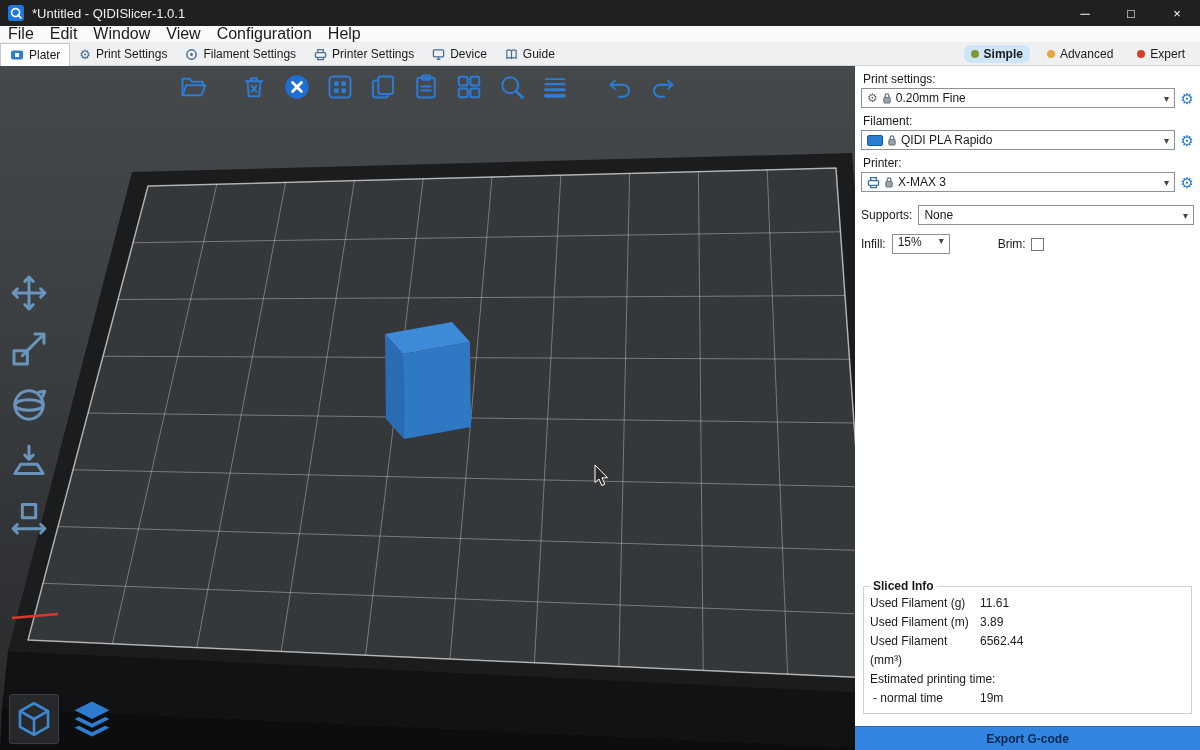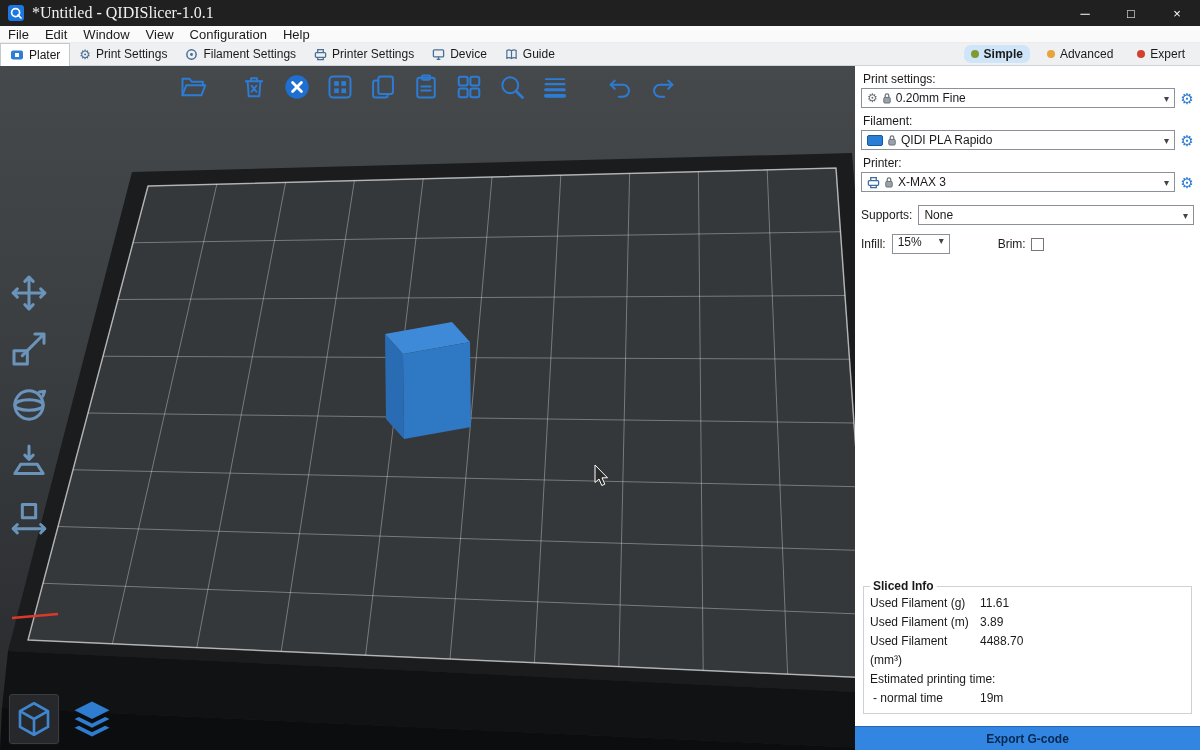--- a/index.html
+++ b/index.html
@@ -3,27 +3,27 @@
 <meta charset="utf-8">
 <style>
   * { margin:0; padding:0; box-sizing:border-box; }
   html,body { width:1200px; height:750px; overflow:hidden; background:#000;
     font-family:"Liberation Sans", sans-serif; }
   .app { position:relative; width:1200px; height:750px; background:#fff; display:flex; flex-direction:column; }
 
   
   .titlebar { height:26px; background:#202020; display:flex; align-items:center; color:#fff; flex:0 0 26px; }
   .titlebar .appicon { width:16px; height:16px; margin:0 8px 0 8px; }
-  .titlebar .title { font-size:16px; color:#f0f0f0;font-family:Liberation Serif, serif; }
+  .titlebar .title { font-size:13px; color:#f0f0f0; }
   .win-controls { margin-left:auto; display:flex; height:100%; }
   .win-btn { width:46px; height:100%; display:flex; align-items:center; justify-content:center; font-size:13px; color:#fff; cursor:default; }
 
   
   .menubar { height:17px; background:#fafafa; display:flex; align-items:center; flex:0 0 17px; border-bottom:1px solid #ececec; }
-  .menu-item { font-size:13px; color:#1a1a1a; padding:0 8px; height:100%; display:flex; align-items:center; }
+  .menu-item { font-size:16px; color:#1a1a1a; padding:0 8px; height:100%; display:flex; align-items:center; }
 
   
   .tabbar { height:23px; background:#eef0f1; border-bottom:1px solid #cfd4d8; display:flex; align-items:stretch; flex:0 0 23px; }
   .tab { display:flex; align-items:center; gap:5px; padding:11px 9px; font-size:12px; color:#1a1a1a; }
   .tab.selected { background:#ffffff; border:1px solid #c4c9cd; border-bottom:none; }
   .tab svg { display:block; }
   .ic-gear-tab { color:#4a6f96; font-size:13px; line-height:1; }
   .modes { margin-left:auto; display:flex; align-items:center; gap:10px; padding-right:8px; }
   .mode { display:flex; align-items:center; gap:5px; font-size:12px; color:#1a1a1a; padding:2px 7px; border-radius:7px; }
   .mode .dot { width:8px; height:8px; border-radius:50%; }
@@ -404,21 +404,21 @@
         <div class="si-row">
           <span class="si-label">Used Filament (g)</span>
           <span class="si-value">11.61</span>
         </div>
         <div class="si-row">
           <span class="si-label">Used Filament (m)</span>
           <span class="si-value">3.89</span>
         </div>
         <div class="si-row">
           <span class="si-label">Used Filament (mm³)</span>
-          <span class="si-value">4488.70</span>
+          <span class="si-value">6562.44</span>
         </div>
         <div class="si-row">
           <span>Estimated printing time:</span>
         </div>
         <div class="si-row">
           <span class="si-label si-sub">- normal time</span>
           <span class="si-value">19m</span>
         </div>
       </fieldset>
 

